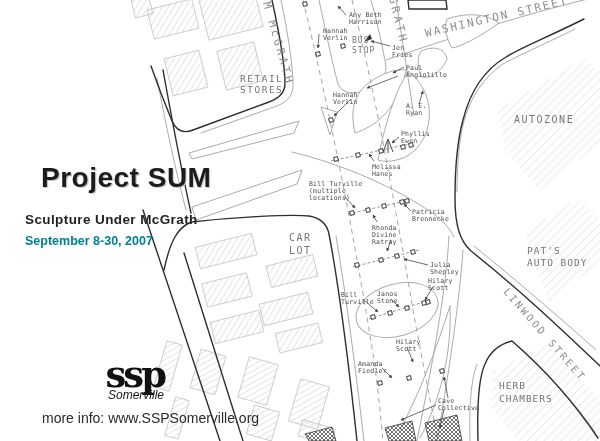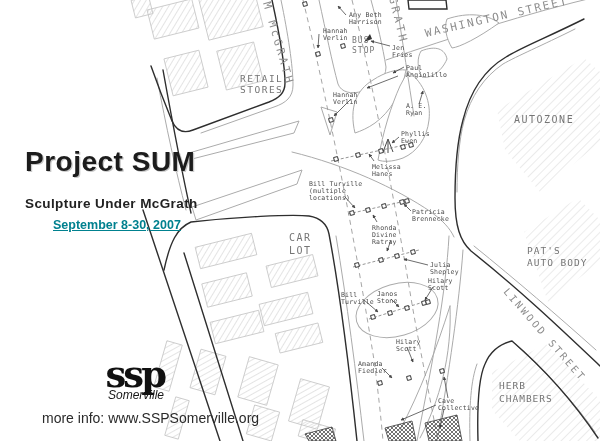--- a/index.html
+++ b/index.html
@@ -21,24 +21,24 @@
   .trp{stroke:#333;stroke-width:0.9;fill:none;}
   .nib{fill:#333;}
 
   
   .street-label{font-family:"DejaVu Sans Mono",monospace;fill:#8d8d8d;}
   .place-label{font-family:"DejaVu Sans Mono",monospace;fill:#757575;}
   .artist-label{font-family:"DejaVu Sans Mono",monospace;font-size:6.5px;fill:#4b4b4b;letter-spacing:0.2px;}
 
   
   .title-block{position:absolute;left:25px;top:146px;}
-  .title-block h1{margin:0;font-size:28px;font-weight:bold;color:#1c1c1c;letter-spacing:0.5px;
+  .title-block h1{margin:16px;font-size:28px;font-weight:bold;color:#1c1c1c;letter-spacing:0.5px;
                   text-shadow:1.2px 1.2px 0 #c9c9c9;}
   .subtitle{margin-top:18px;font-size:13.5px;font-weight:bold;color:#222;letter-spacing:0.4px;}
-  .dates{margin-top:7px;margin-left:28px;font-size:12.5px;font-weight:bold;text-decoration:underline;}
+  .dates{margin-top:7px;font-size:12.5px;font-weight:bold;}
 
   
   .logo{position:absolute;left:98px;top:358px;text-align:right;}
   .ssp{font-family:"DejaVu Serif",serif;font-weight:bold;font-size:37px;line-height:32px;
        letter-spacing:-3px;color:#111;}
   .somerville{font-size:12px;color:#161616;margin-top:-2px;margin-left:10px;font-style:italic;}
   .more-info{position:absolute;left:42px;top:410px;font-size:14px;color:#2a2a2a;}
 </style>
 </head>
 <body>

